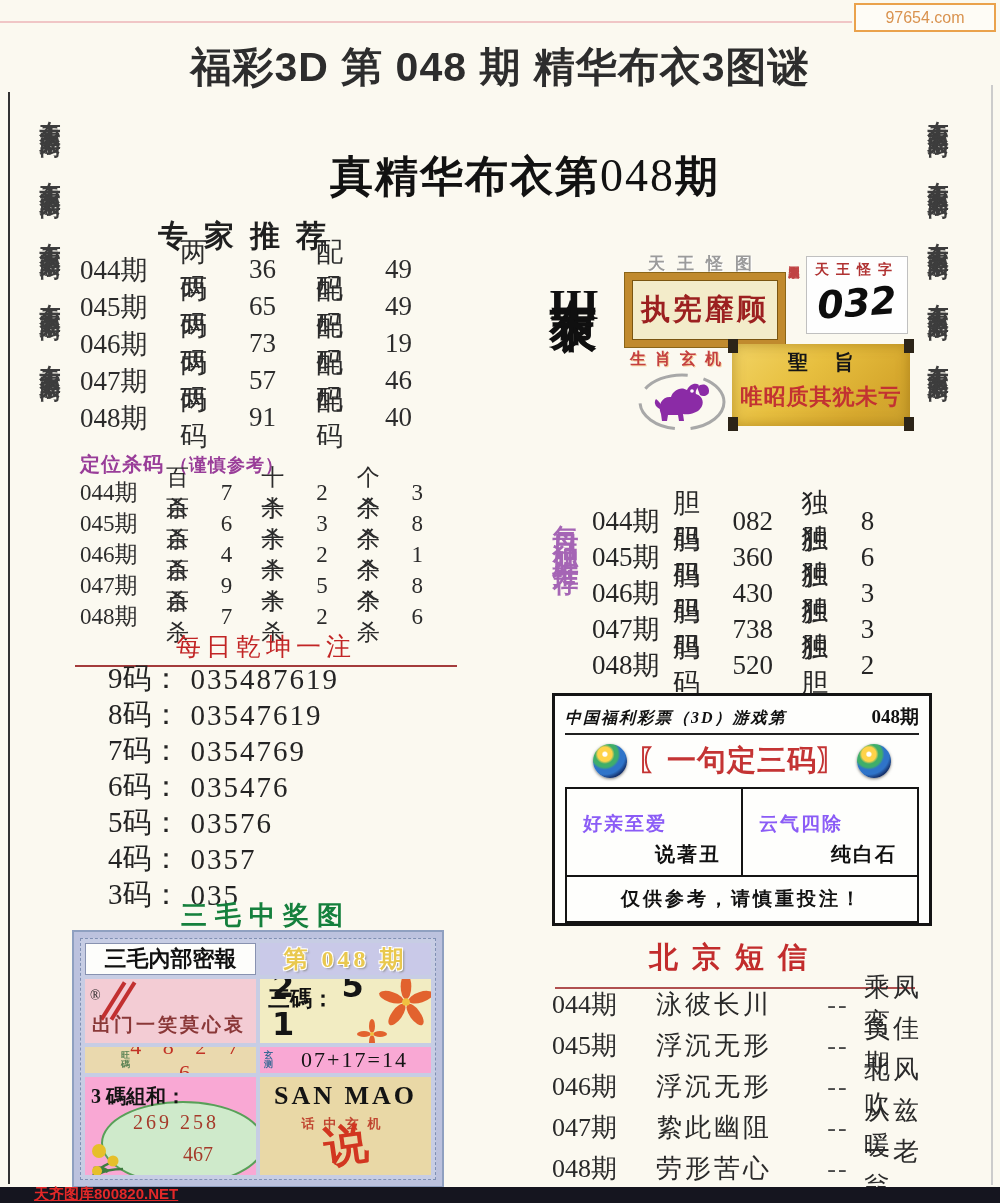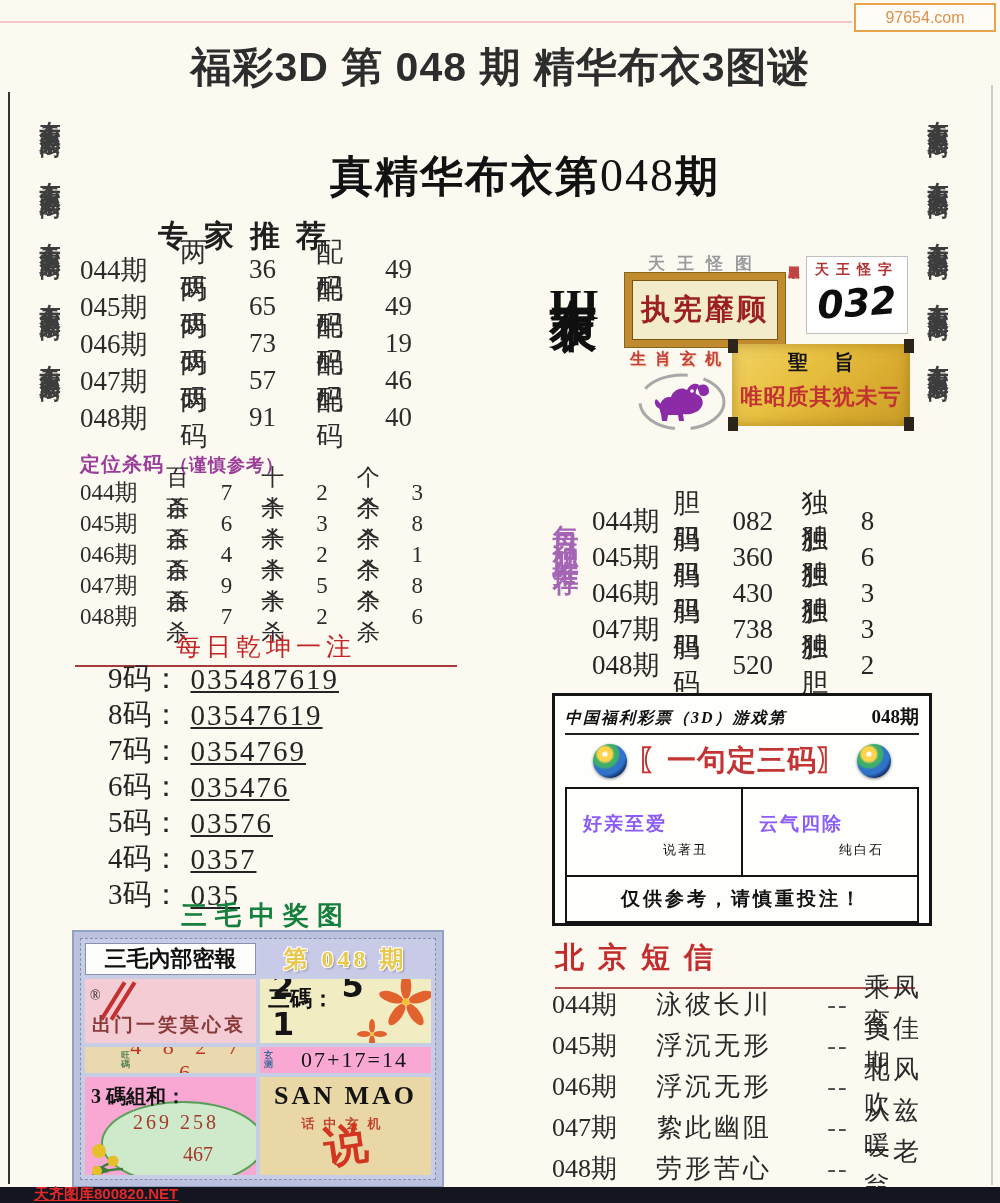--- a/index.html
+++ b/index.html
@@ -47,21 +47,21 @@
   .k-row .ri { width:92px; }
   .k-row .rk { margin-right:12px; }
   .k-row .rv { margin-right:18px; width:24px; }
 
   
   .qk-wrap { position:absolute; top:630px; left:75px; width:382px; border-bottom:2px solid #a43c3c; padding-bottom:2px; text-align:center; }
   .qk-title { display:inline-block; color:#c22525; font-weight:normal; font-size:25px; letter-spacing:5px; }
   .qk-rows { position:absolute; top:661px; left:108px; }
   .q-row { display:flex; align-items:center; height:36px; font-size:29px; color:#242424; }
   .q-row .ql { margin-right:10px; }
-  .q-row .qv { letter-spacing:2px;text-decoration:underline; }
+  .q-row .qv { letter-spacing:2px; }
 
   
   .sm-title-wrap { position:absolute; top:898px; left:75px; width:382px; text-align:center; }
   .sm-title { display:inline-block; color:#15803d; font-weight:bold; font-size:26px; letter-spacing:8px;
               border-bottom:2px solid #a43c3c; padding:0 34px 3px 34px; }
   .sanmao { position:absolute; top:930px; left:72px; width:372px; height:258px;
             background:#bcc2de; border:2px solid #8fa0c0; padding:6px; }
   .sm-inner { width:100%; height:100%; border:1px dashed #8090b4; background:#c7cde4; padding:4px; }
   .sm-grid { display:grid; width:100%; height:100%; grid-template-columns:1fr 1fr; grid-template-rows:32px 64px 26px 1fr; gap:4px; }
   .sm-cell { position:relative; overflow:hidden; }
@@ -157,25 +157,25 @@
   .yiju-title-row { display:flex; align-items:center; justify-content:center; gap:10px; margin:6px 0 6px 0; }
   .globe { width:34px; height:34px; border-radius:50%;
            background:radial-gradient(circle at 35% 30%, #ffffff 0 6%, #ffd34a 10% 22%, #3fae6a 30% 40%, #2f74c9 48% 62%, #16336e 75%, #0a1c3e 100%);
            box-shadow:0 1px 3px rgba(0,0,0,.5); }
   .yiju-title { color:#c43434; font-weight:bold; font-size:29px; letter-spacing:1px; }
   .yiju-inner { border:2px solid #141414; }
   .yiju-cols { display:flex; height:88px; border-bottom:2px solid #141414; }
   .yiju-col { flex:1; position:relative; }
   .yiju-col-left { border-right:2px solid #141414; }
   .yiju-l1 { position:absolute; left:16px; top:22px; font-weight:bold; font-size:19px; letter-spacing:2px; color:#8b5cf6; }
-  .yiju-l2 { position:absolute; left:88px; top:52px; font-weight:normal; font-size:13px; letter-spacing:2px; color:#111;margin-left:8px; }
+  .yiju-l2 { position:absolute; left:88px; top:52px; font-weight:bold; font-size:20px; letter-spacing:2px; color:#111; }
   .yiju-note { text-align:center; font-weight:bold; font-size:19px; letter-spacing:3px; color:#111; padding:9px 0; }
 
   
-  .bj-title-wrap { position:absolute; top:938px; left:555px; width:360px; text-align:left;
+  .bj-title-wrap { position:absolute; top:938px; left:555px; width:360px; text-align:center;
                    border-bottom:2px solid #b05050; padding-bottom:9px; }
   .bj-title { color:#c22c2c; font-weight:bold; font-size:29px; letter-spacing:14px; }
   .bj-rows { position:absolute; top:984px; left:552px; width:378px; }
   .bj-row { display:flex; align-items:center; height:41px; font-size:26px; color:#2a2a2a; }
   .bj-issue { width:104px; }
   .bj-phrase { width:156px; letter-spacing:3px; }
   .bj-sep { width:52px; text-align:center; color:#4a4a4a; letter-spacing:2px; }
   .bj-answer { flex:1; letter-spacing:3px; }
 
   .footer-site { position:absolute; top:1185px; left:34px; z-index:5; color:#e22828; font-weight:bold;

